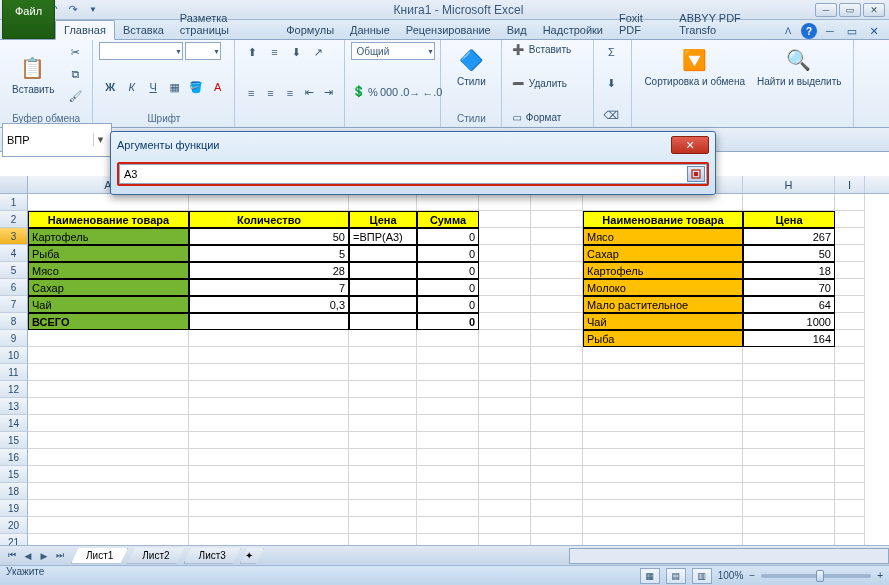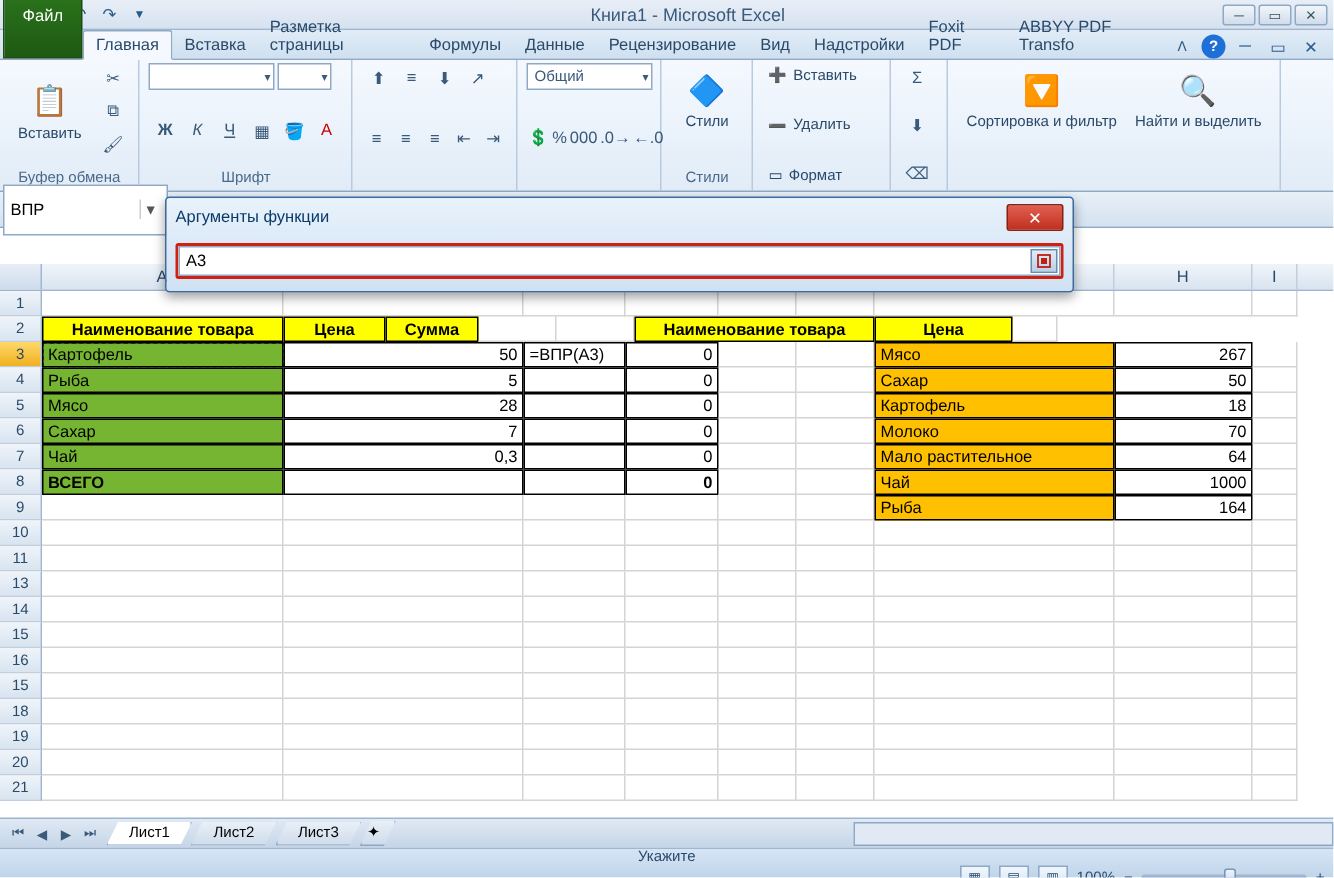--- a/index.html
+++ b/index.html
@@ -71,21 +71,21 @@
 
 
 .sheet-tabs-row { position:absolute; left:0; right:0; bottom:20px; height:20px; background:linear-gradient(#e0e9f4,#c5d5e7); border-top:1px solid #9fb6d0; display:flex; align-items:center;}
 .tab-nav { display:flex; gap:0; padding:0 4px;}
 .tab-nav-btn{width:16px;height:16px;display:flex;align-items:center;justify-content:center;color:#3a5a7a;cursor:pointer;font-size:9px;}
 .sheet-tab { padding:2px 14px; font-size:10px; background:linear-gradient(#e8f0f8,#d0dceb); border:1px solid #8ea8c6; border-top:none; margin-left:-1px; cursor:pointer; clip-path:polygon(8px 0,100% 0,calc(100% - 8px) 100%,0 100%);}
 .sheet-tab.active { background:#fff; font-weight:normal;}
 .hscroll { margin-left:auto; width:320px; height:16px; background:#e0e9f4; border:1px solid #8ea8c6;}
 
 
-.status-bar { position:absolute; left:0; right:0; bottom:0; height:20px; background:linear-gradient(#d6e5f5,#c0d5ea); border-top:1px solid #9fb6d0; display:flex; align-items:center; padding:0 6px; font-size:10px; color:#2a4a6a;flex-direction:column;}
+.status-bar { position:absolute; left:0; right:0; bottom:0; height:20px; background:linear-gradient(#d6e5f5,#c0d5ea); border-top:1px solid #9fb6d0; display:flex; padding:0 6px; font-size:10px; color:#2a4a6a;}
 .status-right{margin-left:auto;display:flex;align-items:center;gap:6px;}
 .view-btn{width:20px;height:16px;border:1px solid #8ea8c6;background:linear-gradient(#f0f6fc,#d6e5f5);cursor:pointer;display:flex;align-items:center;justify-content:center;font-size:9px;}
 .zoom-slider{width:110px;height:4px;background:#9fb6d0;position:relative;border-radius:2px;}
 .zoom-thumb{position:absolute;left:50%;top:-4px;width:8px;height:12px;background:linear-gradient(#f0f6fc,#c0d5ea);border:1px solid #7a95b5;border-radius:2px;}
 </style>
 </head>
 <body>
 
 <div class="title-bar">
   <div class="qat">
@@ -212,21 +212,21 @@
   </div>
   <div class="ribbon-group" style="width:38px">
     <div class="small-btn">Σ</div>
     <div class="small-btn">⬇</div>
     <div class="small-btn">⌫</div>
   </div>
   <div class="ribbon-group">
     <div style="display:flex">
       <div class="big-btn">
         <span class="big-icon">🔽</span>
-        <span style="text-align:center">Сортировка и фильтр</span>
+        <span style="text-align:center">Сортировка и обмена</span>
       </div>
       <div class="big-btn">
         <span class="big-icon">🔍</span>
         <span style="text-align:center">Найти и выделить</span>
       </div>
     </div>
   </div>
 </div>
 
 <div class="formula-bar-row">
@@ -260,20 +260,21 @@
         <div class="cell cE"></div>
         <div class="cell cF"></div>
         <div class="cell cG"></div>
         <div class="cell cH"></div>
         <div class="cell cI"></div>
     </div>
 
     <div class="row">
         <div class="row-h">2</div>
       <div class="cell cA hdr-yellow">Наименование товара</div>
+      <div class="cell cB hdr-yellow">Количество</div>
       <div class="cell cC hdr-yellow">Цена</div>
       <div class="cell cD hdr-yellow">Сумма</div>
       <div class="cell cE"></div>
         <div class="cell cF"></div>
       <div class="cell cG hdr-yellow">Наименование товара</div>
       <div class="cell cH hdr-yellow">Цена</div>
       <div class="cell cI"></div>
     </div>
 
     <div class="row">
@@ -374,20 +375,32 @@
         <div class="cell cC"></div>
         <div class="cell cD"></div>
         <div class="cell cE"></div>
         <div class="cell cF"></div>
         <div class="cell cG"></div>
         <div class="cell cH"></div>
         <div class="cell cI"></div>
       </div>
     <div class="row">
         <div class="row-h">11</div>
+        <div class="cell cA"></div>
+        <div class="cell cB"></div>
+        <div class="cell cC"></div>
+        <div class="cell cD"></div>
+        <div class="cell cE"></div>
+        <div class="cell cF"></div>
+        <div class="cell cG"></div>
+        <div class="cell cH"></div>
+        <div class="cell cI"></div>
+      </div>
+    <div class="row">
+        <div class="row-h">12</div>
         <div class="cell cA"></div>
         <div class="cell cB"></div>
         <div class="cell cC"></div>
         <div class="cell cD"></div>
         <div class="cell cE"></div>
         <div class="cell cF"></div>
         <div class="cell cG"></div>
         <div class="cell cH"></div>
         <div class="cell cI"></div>
       </div>

